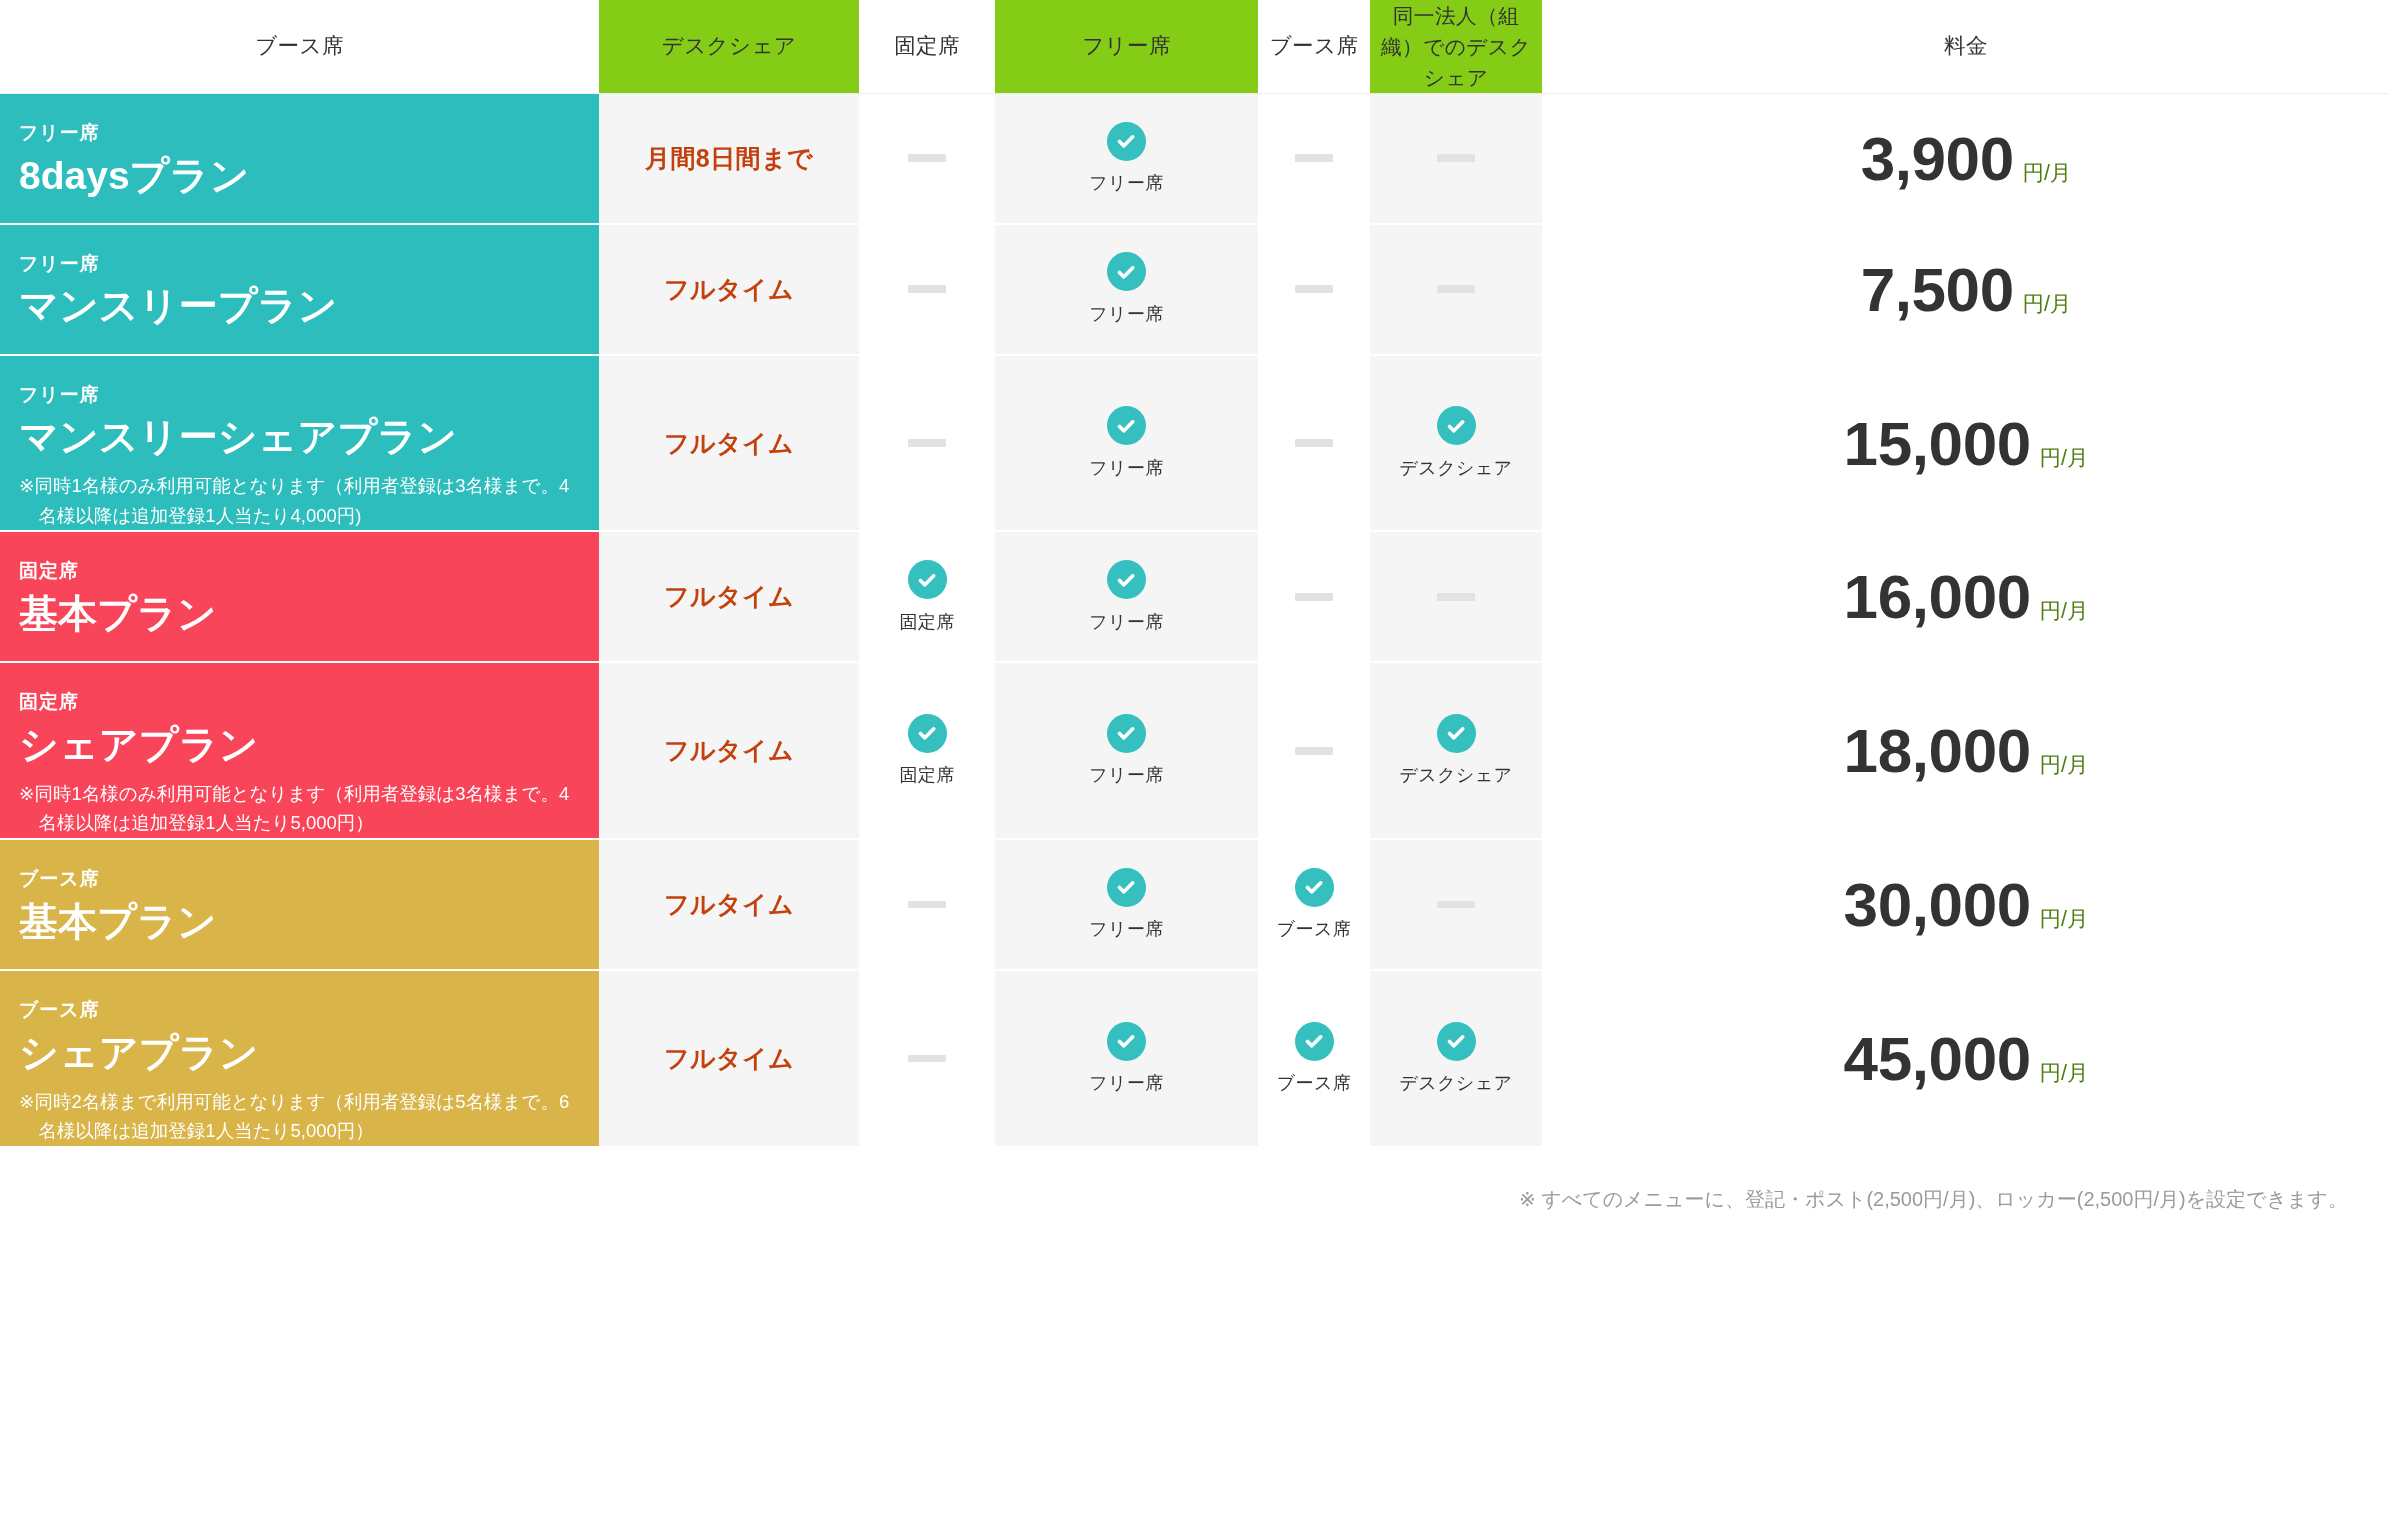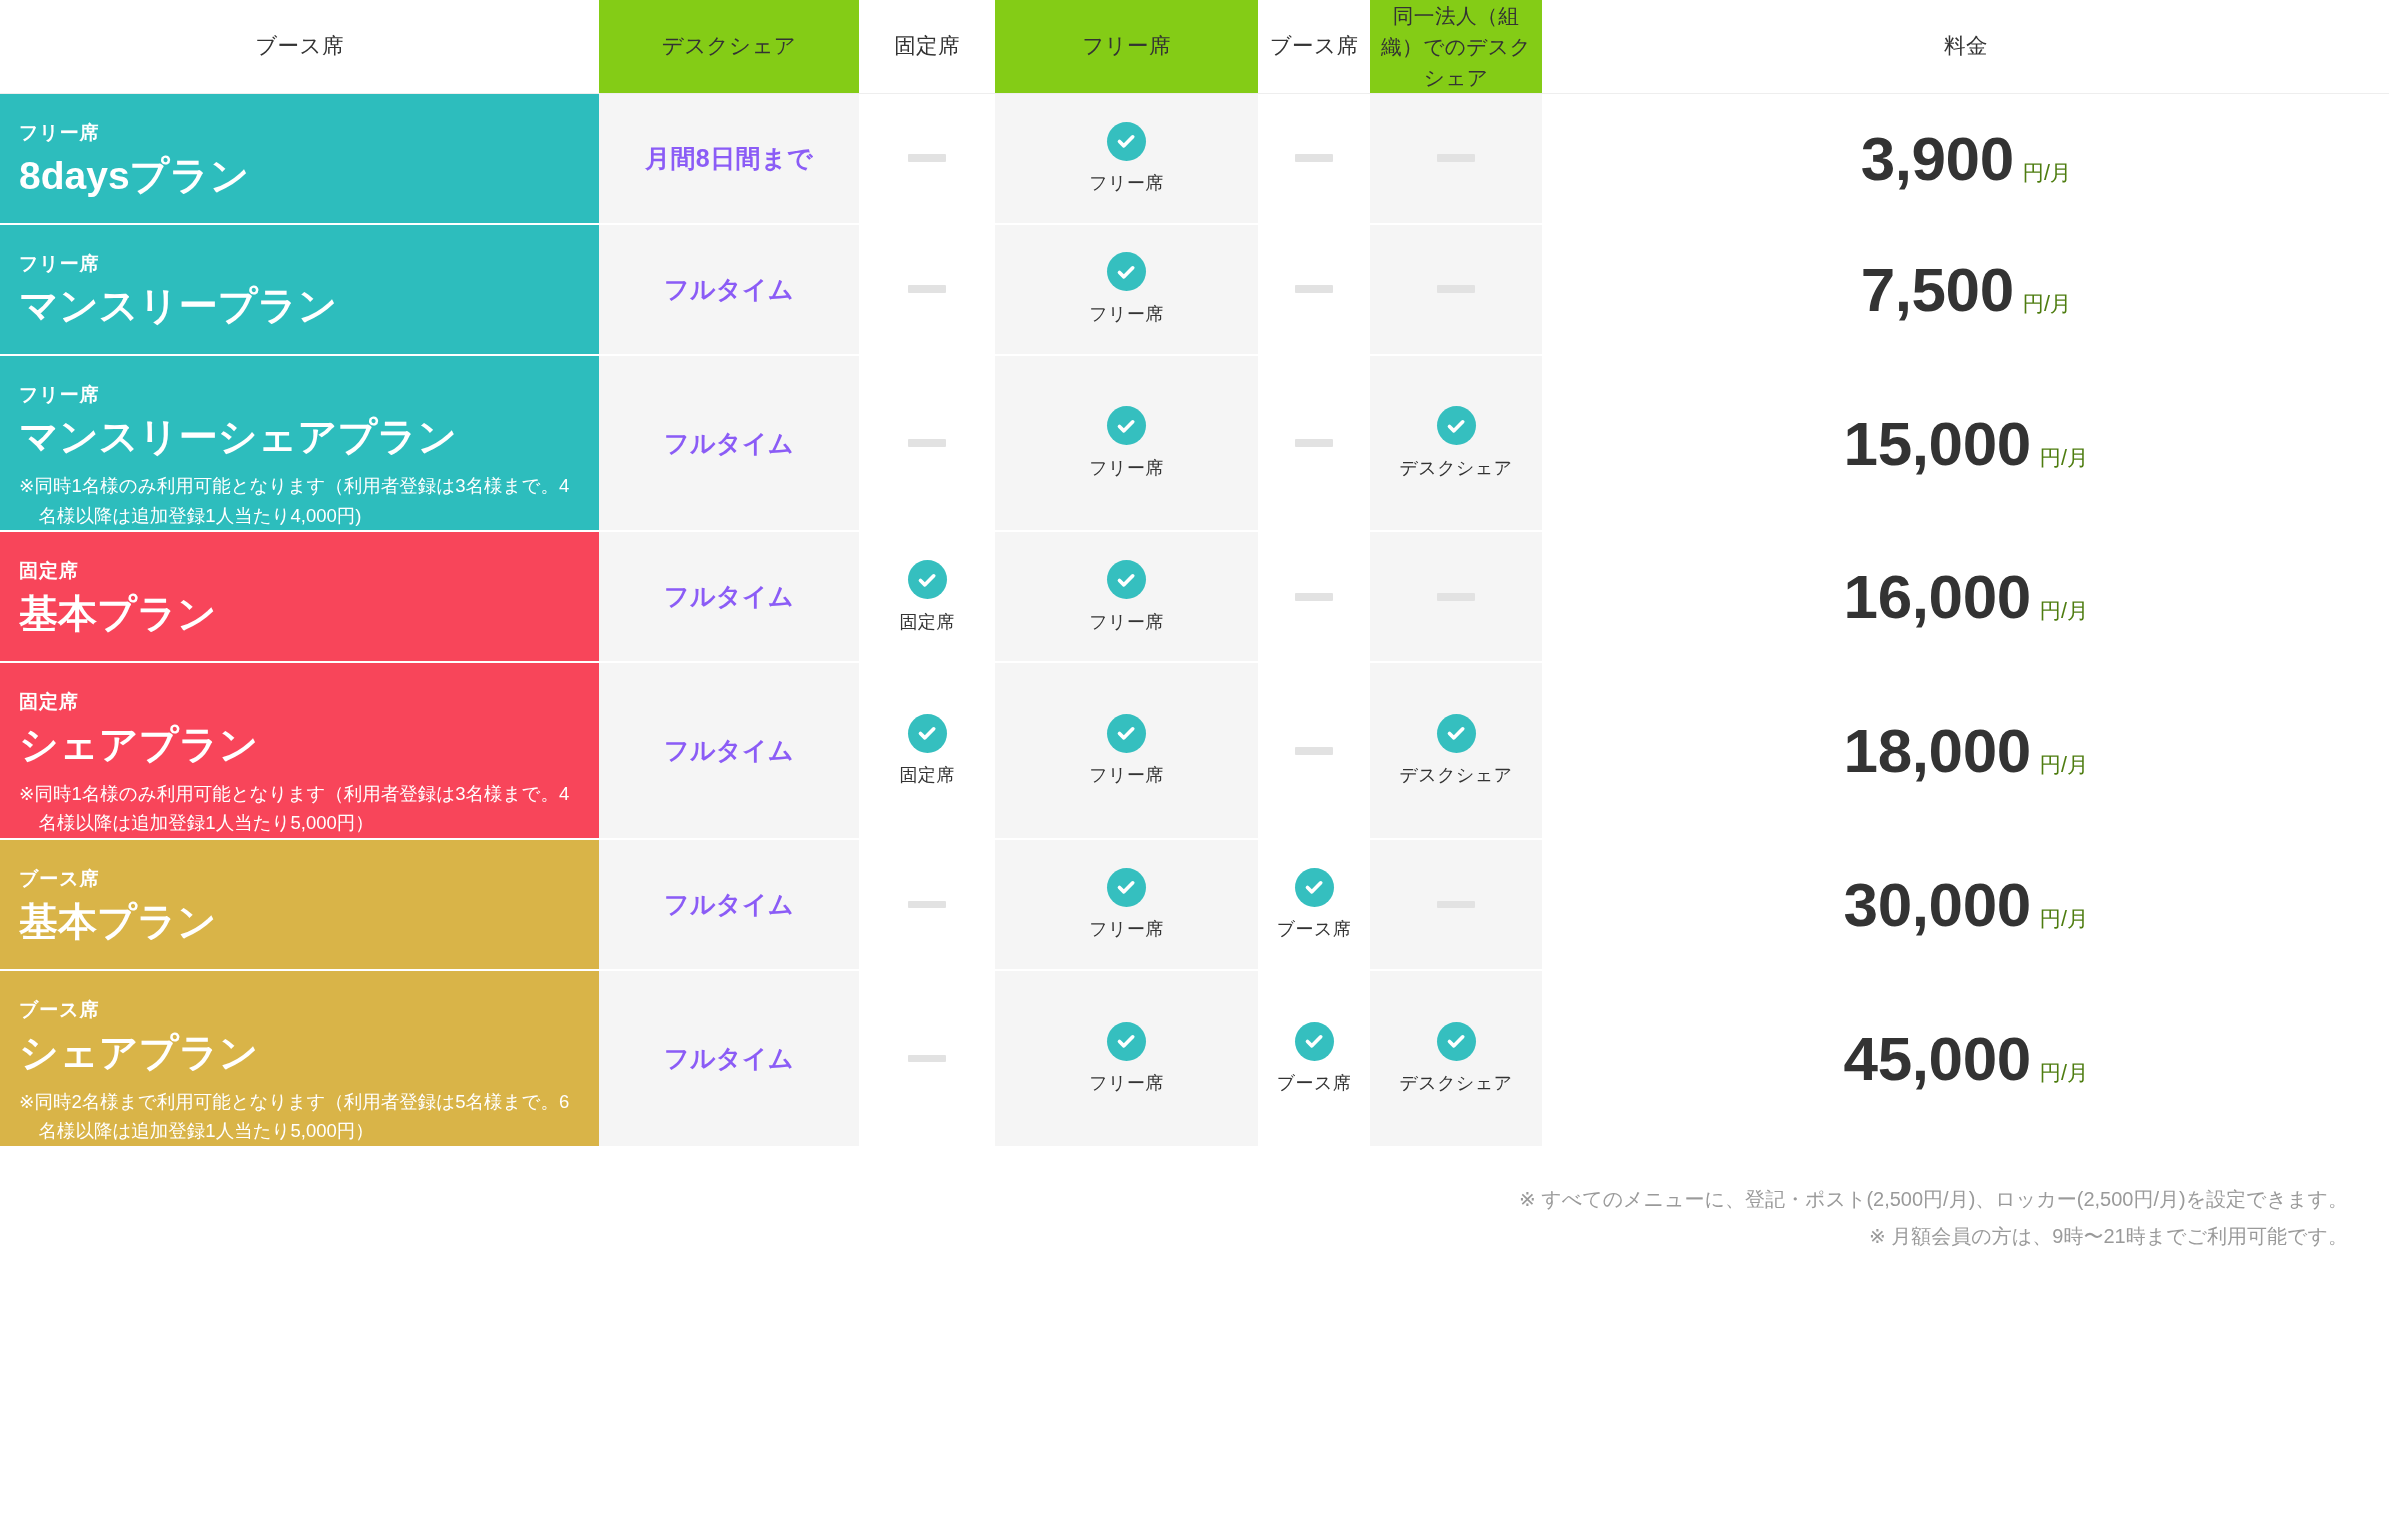--- a/index.html
+++ b/index.html
@@ -96,21 +96,21 @@
     text-indent: 0;
     padding-left: 1.05em;
     text-indent: -1.05em;
     max-width: 564px;
   }
 
   
   .days-text {
     font-size: 25px;
     font-weight: 700;
-    color: #8b5cf6;
+    color: #c2410c;
     letter-spacing: 0.4px;
   }
 
   
   .feature {
     display: flex;
     flex-direction: column;
     align-items: center;
     justify-content: center;
   }
@@ -512,17 +512,16 @@
               <span class="price-num">45,000</span>
               <span class="price-unit">円/月</span>
             </div>
           </td>
         </tr>
       </tbody>
   </table>
 
   <div class="footer-notes" id="footer-notes">
       <div>※ すべてのメニューに、登記・ポスト(2,500円/月)、ロッカー(2,500円/月)を設定できます。</div>
-      <div>※ 月額会員の方は、9時〜21時までご利用可能です。</div>
     </div>
 
 </div>
 
 
 </body></html>

